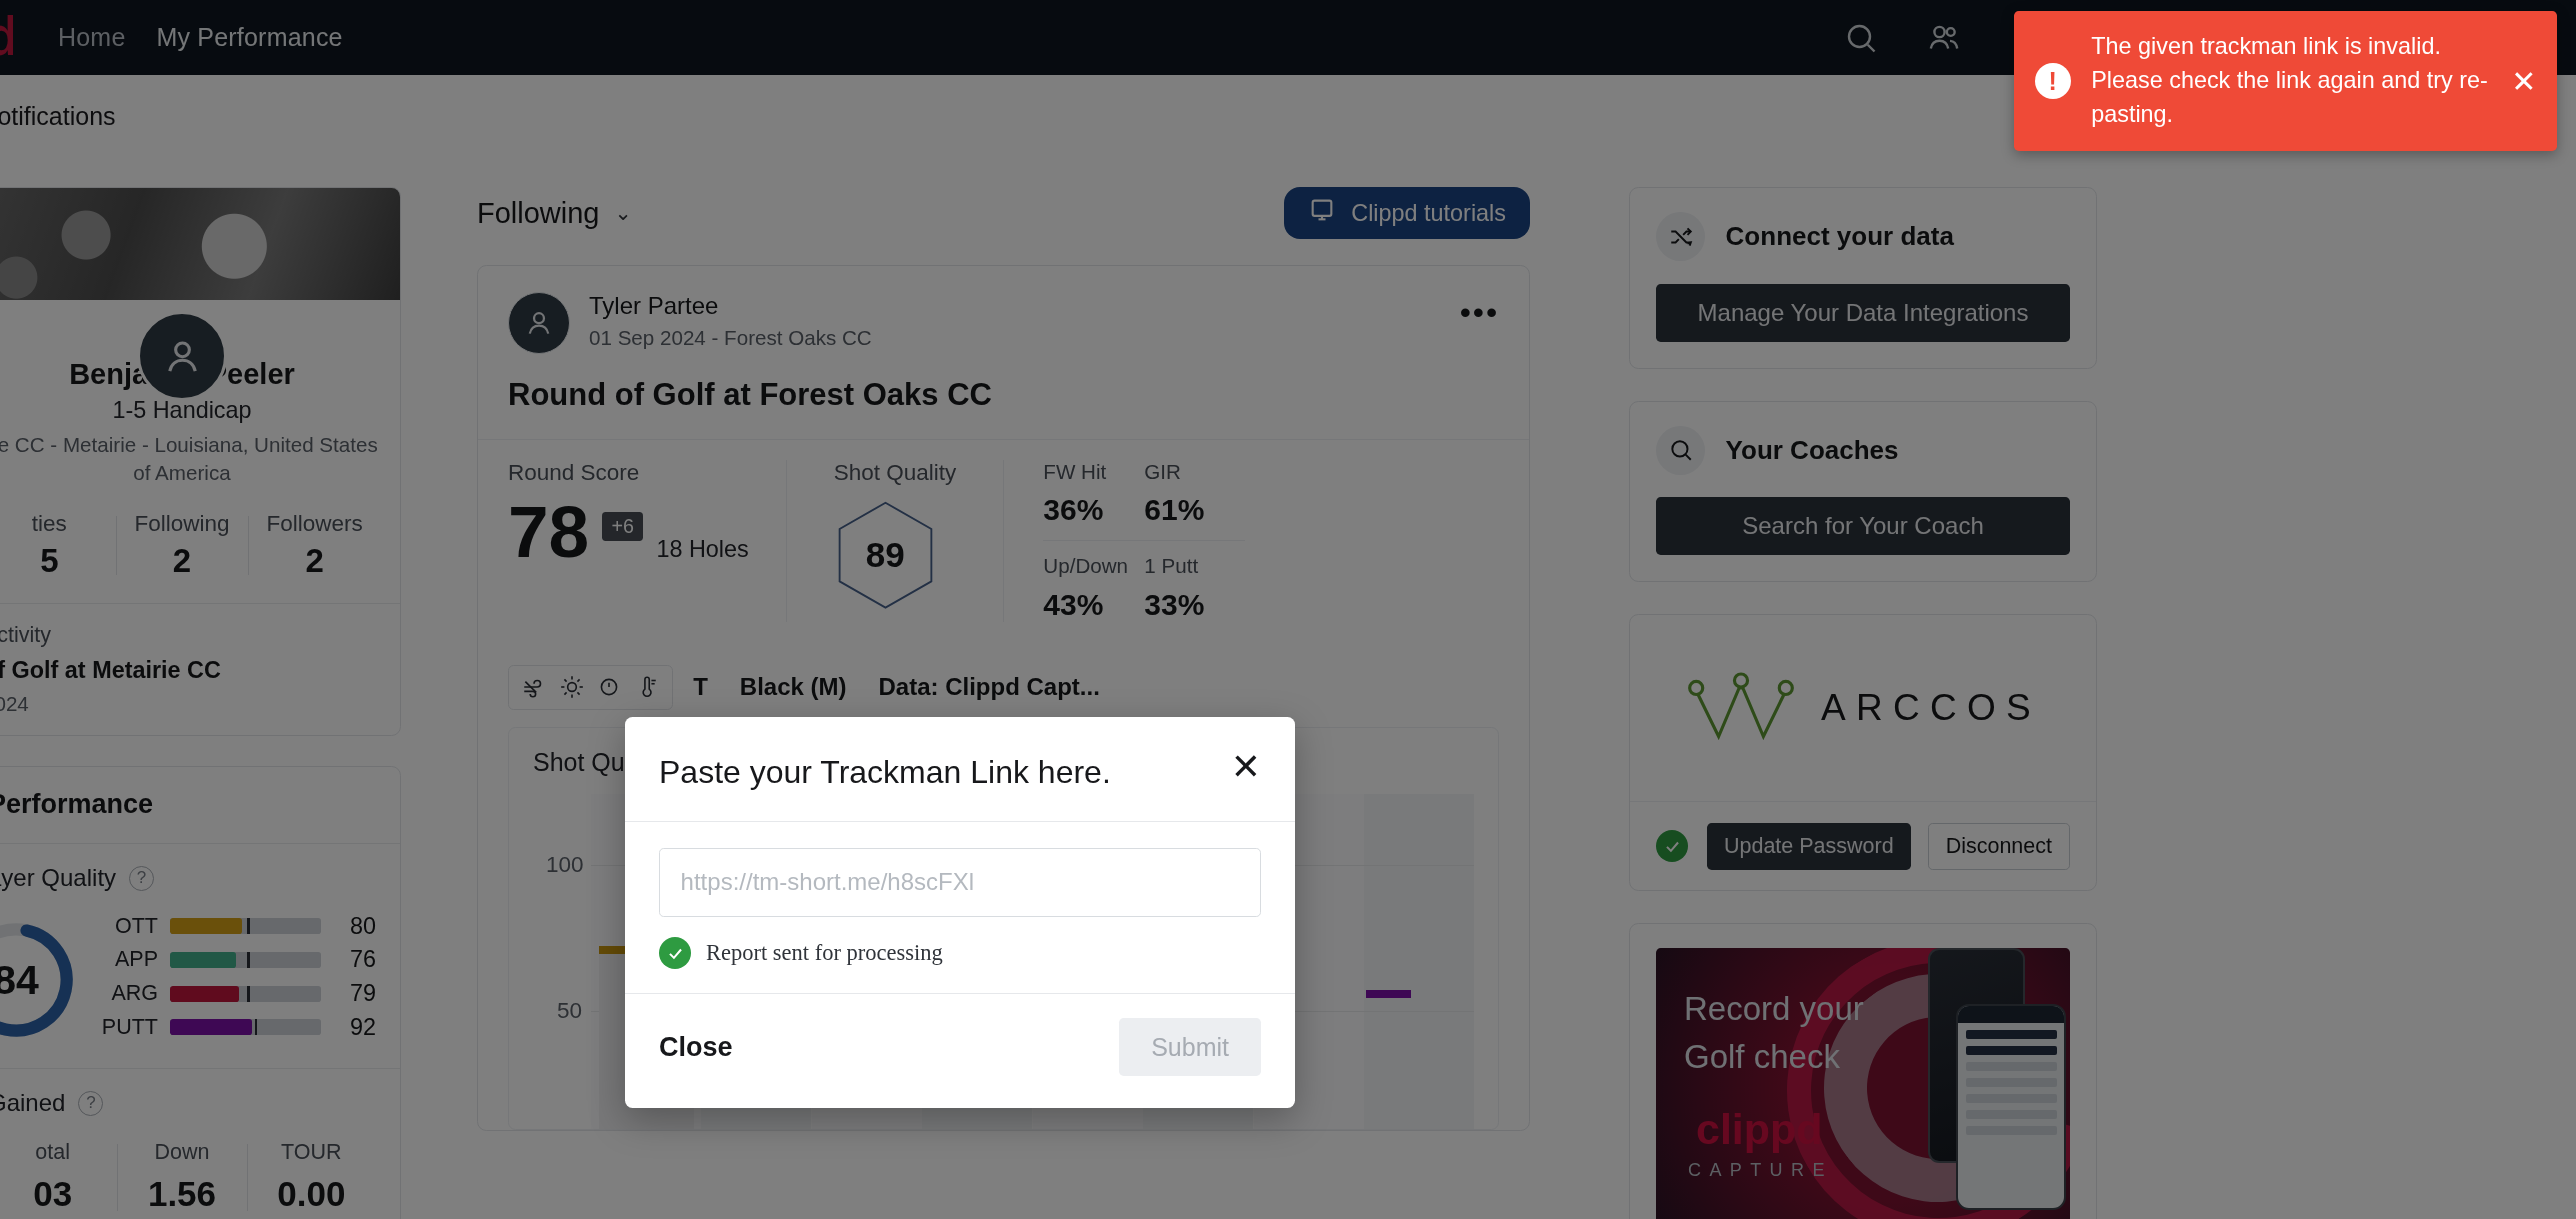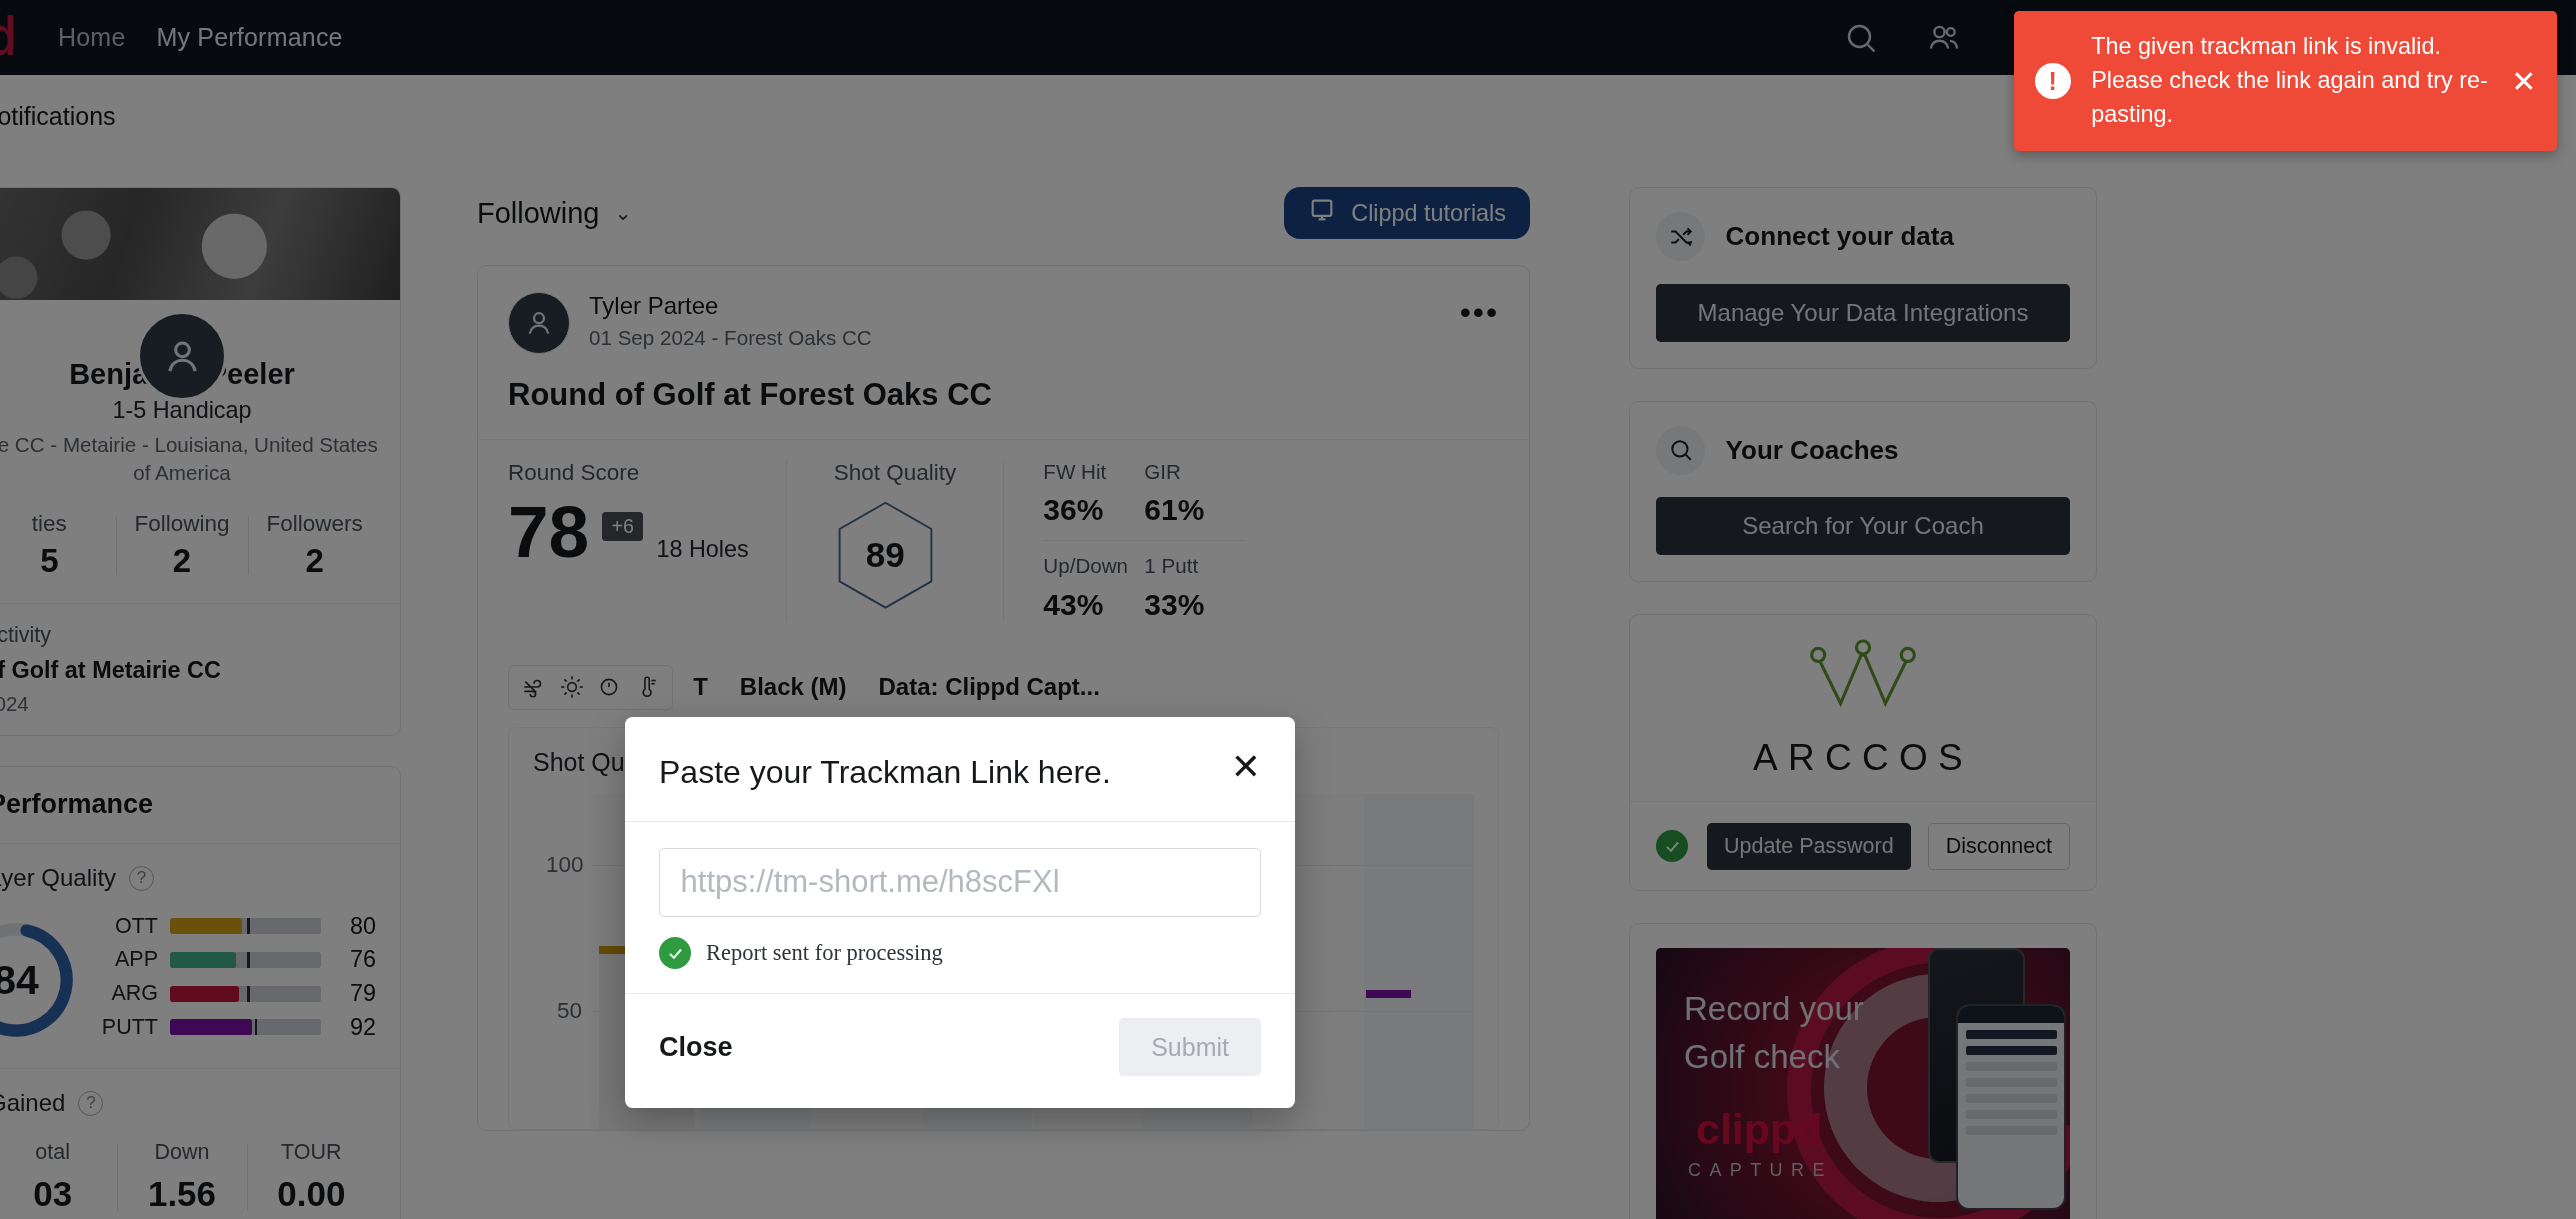--- a/index.html
+++ b/index.html
@@ -187,21 +187,21 @@
   .rc { background: #fff; border: 0.9px solid #e2e5e9; border-radius: 9.4px; margin-bottom: 32px; }
   .rc-head { display: flex; align-items: center; gap: 20.6px; padding: 24px 26px 0; }
   .rc-ico { width: 49px; height: 49px; border-radius: 50%; background: #eef0f3; display: flex; align-items: center; justify-content: center; flex: none; }
   .rc-ico svg { width: 26px; height: 26px; stroke: #17181b; fill: none; stroke-width: 1.8; }
   .rc-title { font-size: 26px; font-weight: 700; color: #17181b; }
   .rc-btn {
     display: block; width: calc(100% - 52px); margin: 22.5px 26px 26px; height: 58px;
     background: #2b323b; color: #e8eaed; border: none; border-radius: 4.7px;
     font-size: 24px; cursor: pointer; font-family: inherit;
   }
-  .arccos-box { height: 187px; display: flex; align-items: center; justify-content: center; gap: 24px; border-bottom: 0.9px solid #eceff2; flex-direction: column; }
+  .arccos-box { height: 187px; display: flex; align-items: center; justify-content: center; gap: 24px; border-bottom: 0.9px solid #eceff2; }
   .arccos-word { font-size: 37px; letter-spacing: 10.3px; color: #17181b; }
   .arccos-foot { display: flex; align-items: center; padding: 20.6px 26px; gap: 17px; }
   .ok-dot { width: 32px; height: 32px; border-radius: 50%; background: #2e9b41; display: flex; align-items: center; justify-content: center; flex: none; }
   .ok-dot svg { width: 19px; height: 19px; stroke: #fff; fill: none; stroke-width: 2.6; }
   .btn-dark { margin-left: auto; background: #2b323b; color: #e8eaed; border: none; border-radius: 4.7px; height: 47px; padding: 0 17px; font-size: 21.5px; cursor: pointer; font-family: inherit; }
   .btn-out { background: #fff; color: #17181b; border: 0.9px solid #c9ced4; border-radius: 4.7px; height: 47px; padding: 0 17px; font-size: 21.5px; cursor: pointer; font-family: inherit; }
   .promo { padding: 24px 26px; }
   .promo-img {
     height: 281px; border-radius: 4.7px; position: relative; overflow: hidden;
     background: radial-gradient(circle at 58% 50%, #7d1230 0 112px, #0e1421 337px),
@@ -244,21 +244,21 @@
     box-shadow: 0 11.2px 37px rgba(0,0,0,.28);
     padding: 37px 34px 32px;
   }
   .modal-head { display: flex; align-items: flex-start; }
   .modal-title { font-size: 32px; color: #17181b; }
   .modal-x { margin-left: auto; font-size: 36px; line-height: .7; color: #17181b; cursor: pointer; font-weight: 400; }
   .modal-rule { height: 0.9px; background: #e6e8eb; margin: 30px -34px 0; }
   .modal-body { padding: 26px 0 0; }
   .modal-input {
     width: 100%; height: 69px; border: 0.9px solid #d8dce0; border-radius: 4.7px;
-    padding: 0 20.6px; font-size: 31px; color: #17181b; font-family: inherit; background: #fff;
+    padding: 0 20.6px; font-size: 24px; color: #17181b; font-family: inherit; background: #fff;
   }
   .modal-input::placeholder { color: #b4b9bf; }
   .modal-status { display: flex; align-items: center; gap: 15px; margin-top: 20.6px; font-family: Liberation Serif, serif; }
   .modal-status .txt { font-size: 22.5px; color: #30343a; }
   .modal-foot { display: flex; align-items: center; border-top: 0.9px solid #e6e8eb; margin: 24px -34px 0; padding: 24px 34px 0; }
   .btn-close {
     background: transparent; border: none; font-size: 27px; font-weight: 700; color: #17181b;
     cursor: pointer; font-family: inherit; padding: 0;
   }
   .btn-submit {

